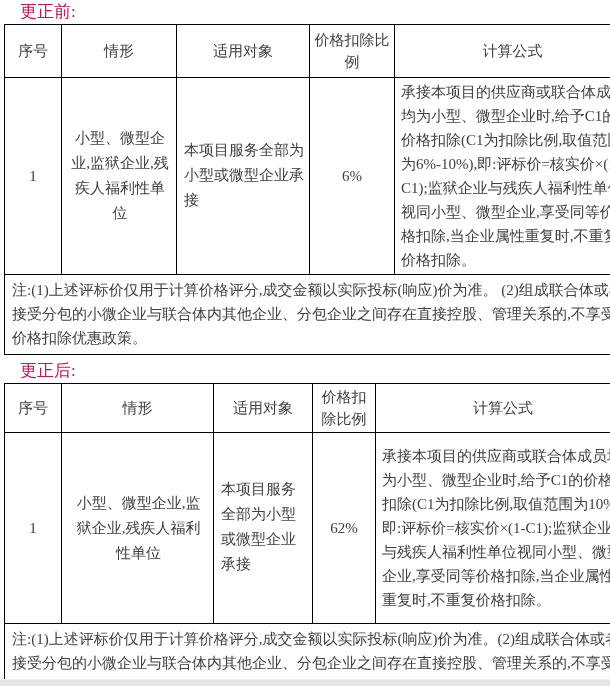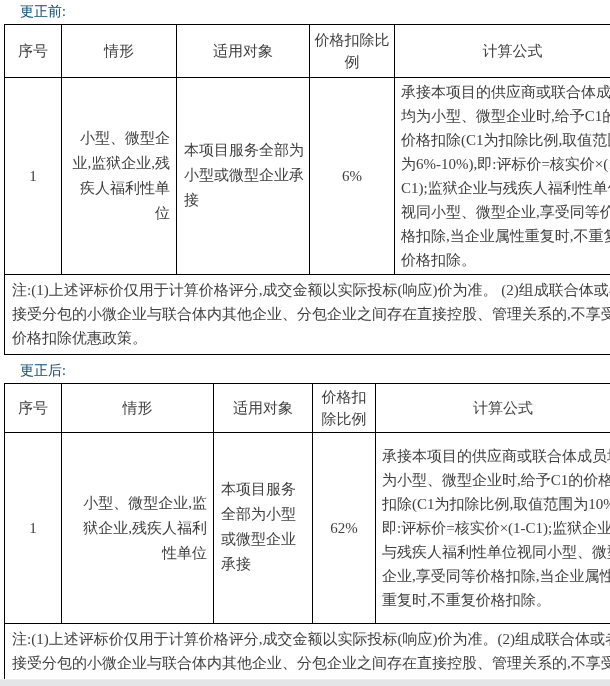--- a/index.html
+++ b/index.html
@@ -12,24 +12,24 @@
     font-family: "Liberation Serif", "DejaVu Serif", serif;
     color: #404040;
     position: relative;
     height: 686px;
     overflow: hidden;
   }
   .doc {
     padding: 2px 0 0 4px;
   }
   .section-title {
-    font-size: 14px;
+    font-size: 17px;
     line-height: 18px;
     margin: 1px 0 3px 16px;
-    color: #0c4a6e;
+    color: #be185d;
     white-space: nowrap;
   }
   .section-title.second {
     margin-top: 7px;
     font-family: Liberation Serif, serif;
   }
   table.grid {
     border-collapse: collapse;
     table-layout: fixed;
     width: 601px;
@@ -62,21 +62,21 @@
   .t2 .c3 { width: 58px; }
   .t2 .c4 { width: 250px; }
 
   .t1 .header-row { height: 53px; }
   .t1 .body-row   { height: 190px; }
   .t2 .header-row { height: 46px; }
   .t2 .body-row   { height: 191px; }
 
   td.cell-index { text-align: center; }
   td.cell-ratio { text-align: center; }
-  td.cell-situation { text-align: right; padding: 2px 6px 2px 8px; line-height: 25px; }
+  td.cell-situation { text-align: center; padding: 2px 6px 2px 8px; line-height: 25px; }
   td.cell-target    { text-align: left; padding: 2px 4px 2px 7px; line-height: 25px; font-family: Liberation Mono, monospace; }
   td.cell-formula   { text-align: left; padding: 2px 3px 2px 6px; line-height: 24px; }
   td.cell-note      { text-align: left; padding: 3px 6px 4px 7px; line-height: 24px; }
 
   .bottom-bar {
     position: absolute;
     left: 0;
     bottom: 0;
     width: 610px;
     height: 6px;

